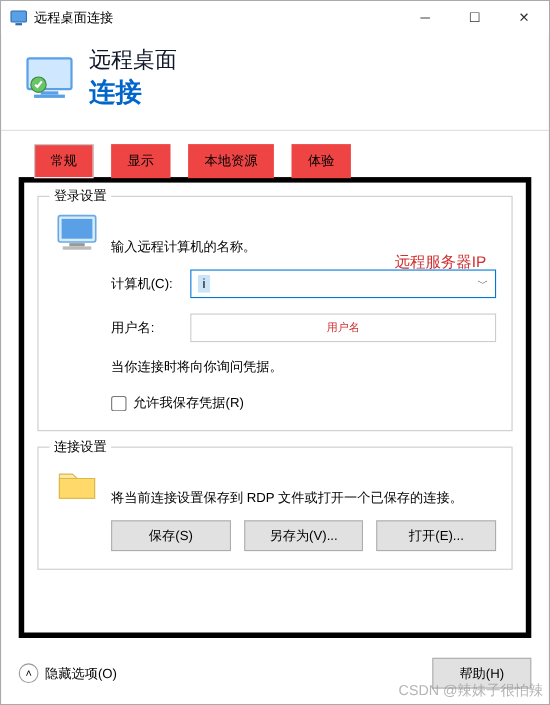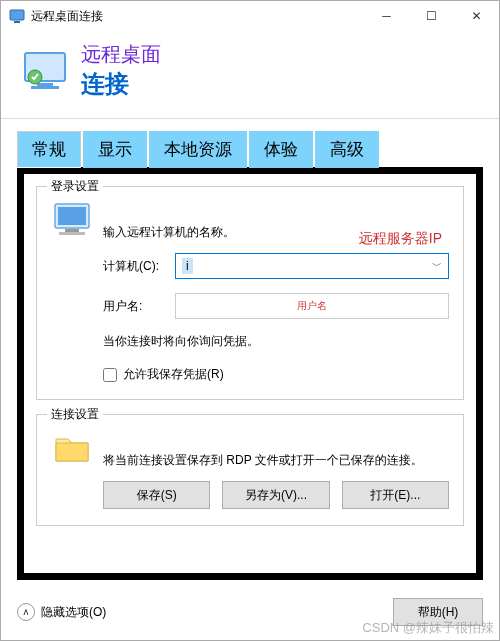--- a/index.html
+++ b/index.html
@@ -5,26 +5,26 @@
 * { box-sizing: border-box; margin: 0; padding: 0; font-family: "Microsoft YaHei", "Segoe UI", sans-serif; }
 body { background: #f0f0f0; width: 500px; height: 641px; overflow: hidden; }
 .window { width: 500px; height: 641px; background: #fff; border: 1px solid #aaa; display: flex; flex-direction: column; }
 .titlebar { height: 30px; display: flex; align-items: center; padding-left: 8px; background: #fff; }
 .titlebar-icon { width: 16px; height: 16px; margin-right: 6px; display: inline-flex; align-items: center; justify-content: center; }
 .titlebar-text { font-size: 12px; flex: 1; color: #000; }
 .win-btns { display: flex; height: 100%; }
 .win-btn { width: 45px; display: flex; align-items: center; justify-content: center; font-size: 12px; color: #333; }
 .header { display: flex; align-items: center; padding: 10px 20px 18px 20px; border-bottom: 1px solid #ddd; }
 .header-icon { width: 48px; height: 48px; margin-right: 12px; display: flex; align-items: center; justify-content: center; }
-.header-text h1 { font-size: 20px; font-weight: 400; color: #6d28d9; }
+.header-text h1 { font-size: 20px; font-weight: 400; color: #0f172a; }
 .header-text h2 { font-size: 24px; font-weight: 700; color: #0066cc; }
 .tabs { display: flex; padding: 12px 16px 0 16px; gap: 2px; }
-.tab { padding: 6px 14px; font-size: 17px; background: #7dd3fc; border: 1px solid transparent; position: relative; }
+.tab { padding: 6px 14px; font-size: 12px; background: #ef4444; border: 1px solid transparent; position: relative; margin-left: 14px; }
 .tab.active { border: 1px solid #ccc; border-bottom: 1px solid #fff; z-index: 2; }
-.tab-content { margin: 0 16px 10px 16px; border: 7px solid #000000; padding: 12px; margin-top: -1px; flex: 1; overflow: auto; }
+.tab-content { margin: 0 16px 10px 16px; border: 5px solid #000000; padding: 12px; margin-top: -1px; flex: 1; overflow: auto; }
 .groupbox { border: 1px solid #ccc; padding: 12px 14px 16px 14px; margin-bottom: 14px; position: relative; }
 .groupbox-title { position: absolute; top: -9px; left: 10px; background: #fff; padding: 0 4px; font-size: 12px; }
 .row { display: flex; align-items: flex-end; margin-bottom: 12px; }
 .computer-icon { width: 42px; height: 42px; margin-right: 10px; display: flex; align-items: center; justify-content: center; }
 .field-row { display: flex; align-items: center; margin-bottom: 14px; margin-left: 52px; }
 .field-label { font-size: 12px; width: 72px; }
 .field-input { flex: 1; height: 26px; border: 1px solid #0078d7; padding: 2px 6px; font-size: 12px; position: relative; }
 .combo { display: flex; align-items: center; justify-content: space-between; }
 .combo .sel { background: #cce4f7; padding: 1px 4px; }
 .combo .caret { font-size: 10px; color: #555; }
@@ -80,21 +80,20 @@
       <h1>远程桌面</h1>
       <h2>连接</h2>
     </div>
   </div>
 
   <div class="tabs">
     <div class="tab active">常规</div>
     <div class="tab">显示</div>
     <div class="tab">本地资源</div>
     <div class="tab">体验</div>
-    <div class="tab">高级</div>
   </div>
 
   <div class="tab-content">
 
     <div class="groupbox">
       <span class="groupbox-title">登录设置</span>
 
       <div class="row">
         <span class="computer-icon">
           <svg width="42" height="42" viewBox="0 0 42 42">

